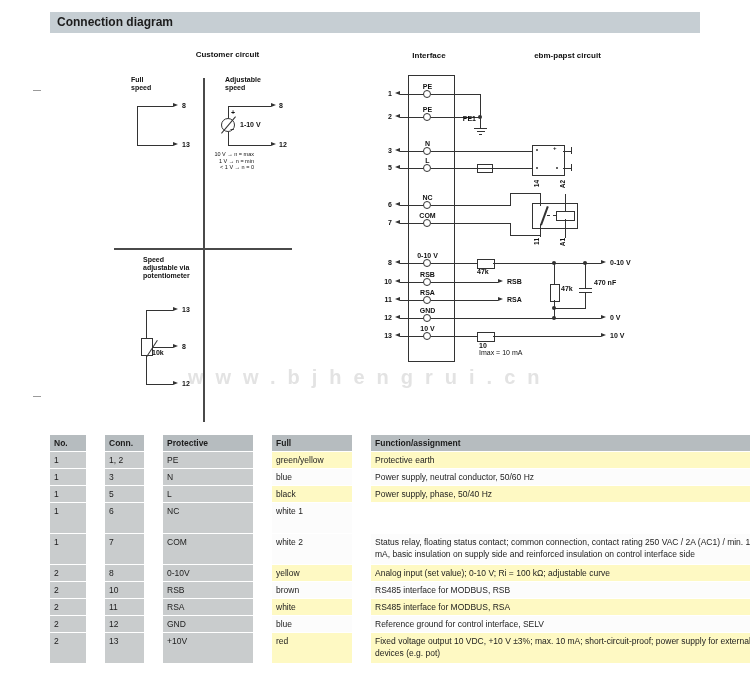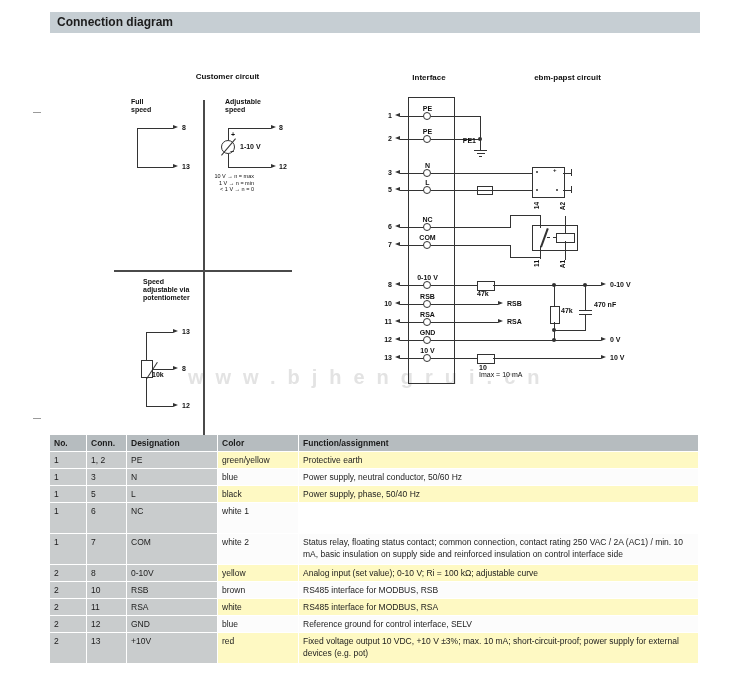--- a/index.html
+++ b/index.html
@@ -7,41 +7,41 @@
         font-family:"Liberation Sans",sans-serif;color:#1c1c1c;}
   
   .hdrbar{position:absolute;left:50px;top:12px;width:643px;height:21px;background:#c6ced3;
           font-weight:bold;font-size:12px;line-height:21px;padding-left:7px;}
   
   .wm{position:absolute;left:186px;top:296px;font-size:54px;font-weight:bold;color:#dfdfdf;
       letter-spacing:12px;white-space:nowrap;z-index:0;}
   .wmu{position:absolute;left:188px;top:366px;font-size:20px;font-weight:bold;color:#e3e3e3;
       letter-spacing:12px;white-space:nowrap;z-index:0;}
   
-  #diagram{position:absolute;left:0;top:0;width:750px;height:657px;z-index:1;margin-top:22px;}
+  #diagram{position:absolute;left:0;top:0;width:750px;height:657px;z-index:1;}
   .hl{position:absolute;height:1px;background:#333;}
   .vl{position:absolute;width:1px;background:#333;}
   .hv{position:absolute;height:1.5px;background:#4a4a4a;}
   .vv{position:absolute;width:1.5px;background:#4a4a4a;}
   .lb{position:absolute;font-size:7px;font-weight:600;color:#111;white-space:nowrap;line-height:1.15;}
   .lr{position:absolute;font-size:7px;font-weight:400;color:#111;white-space:nowrap;line-height:1.15;}
   .tt{position:absolute;font-size:8px;font-weight:bold;color:#111;text-align:center;}
   .pre{white-space:pre-line;}
   .tc{position:absolute;width:6px;height:6px;border:1px solid #333;border-radius:50%;background:#fff;}
   .dt{position:absolute;width:4px;height:4px;border-radius:50%;background:#333;}
   .rs{position:absolute;background:#fff;border:1px solid #333;}
   .fu{position:absolute;background:transparent;border:1px solid #333;}
   .ar{position:absolute;width:0;height:0;border-top:2.5px solid transparent;border-bottom:2.5px solid transparent;border-left:5px solid #333;}
   .al{position:absolute;width:0;height:0;border-top:2.5px solid transparent;border-bottom:2.5px solid transparent;border-right:5px solid #333;}
   .rot{position:absolute;writing-mode:vertical-rl;transform:rotate(180deg);font-size:6.5px;font-weight:600;color:#111;}
   .dash{position:absolute;border-top:1px dashed #333;height:0;}
   .tick{position:absolute;height:1px;background:#9a9a9a;}
   
   #spec{position:absolute;left:50px;top:435px;width:649px;z-index:1;display:flex;flex-direction:column;gap:1px;}
-  .trow{display:grid;grid-template-columns:36px 39px 90px 80px 399px;gap:1px;}
+  .trow{display:grid;grid-template-columns:36px 39px 90px 80px 399px;gap:19px;}
   .trow>div{font-size:8.5px;line-height:1.5;padding:1.5px 4px 0 4px;}
   .h16>div{min-height:14.5px;}
   .h30>div{min-height:28.5px;}
   .ch{background:#b6bcbf;font-weight:bold;}
   .c1{background:#c9cccd;}
   .cL{background:#fef9c3;}
   .cW{background:#fcfcfc;}
 </style>
 </head>
 <body>
@@ -255,22 +255,22 @@
     <i class="ar" style="left:601px;top:333px"></i>
     <div class="lb" style="left:610px;top:332px">10 V</div>
     <div class="lb" style="left:479px;top:342px">10</div>
     <div class="lr" style="left:479px;top:349px">Imax = 10 mA</div>
   </div>
 
   <div id="spec">
     <div class="trow h16">
       <div class="ch">No.</div>
       <div class="ch">Conn.</div>
-      <div class="ch">Designation</div>
-      <div class="ch">Color</div>
+      <div class="ch">Protective</div>
+      <div class="ch">Full</div>
       <div class="ch">Function/assignment</div>
     </div>
     <div class="trow h16">
       <div class="c1">1</div>
       <div class="c1">1, 2</div>
       <div class="c1">PE</div>
       <div class="cL">green/yellow</div>
       <div class="cL">Protective earth</div>
     </div>
     <div class="trow h16">

